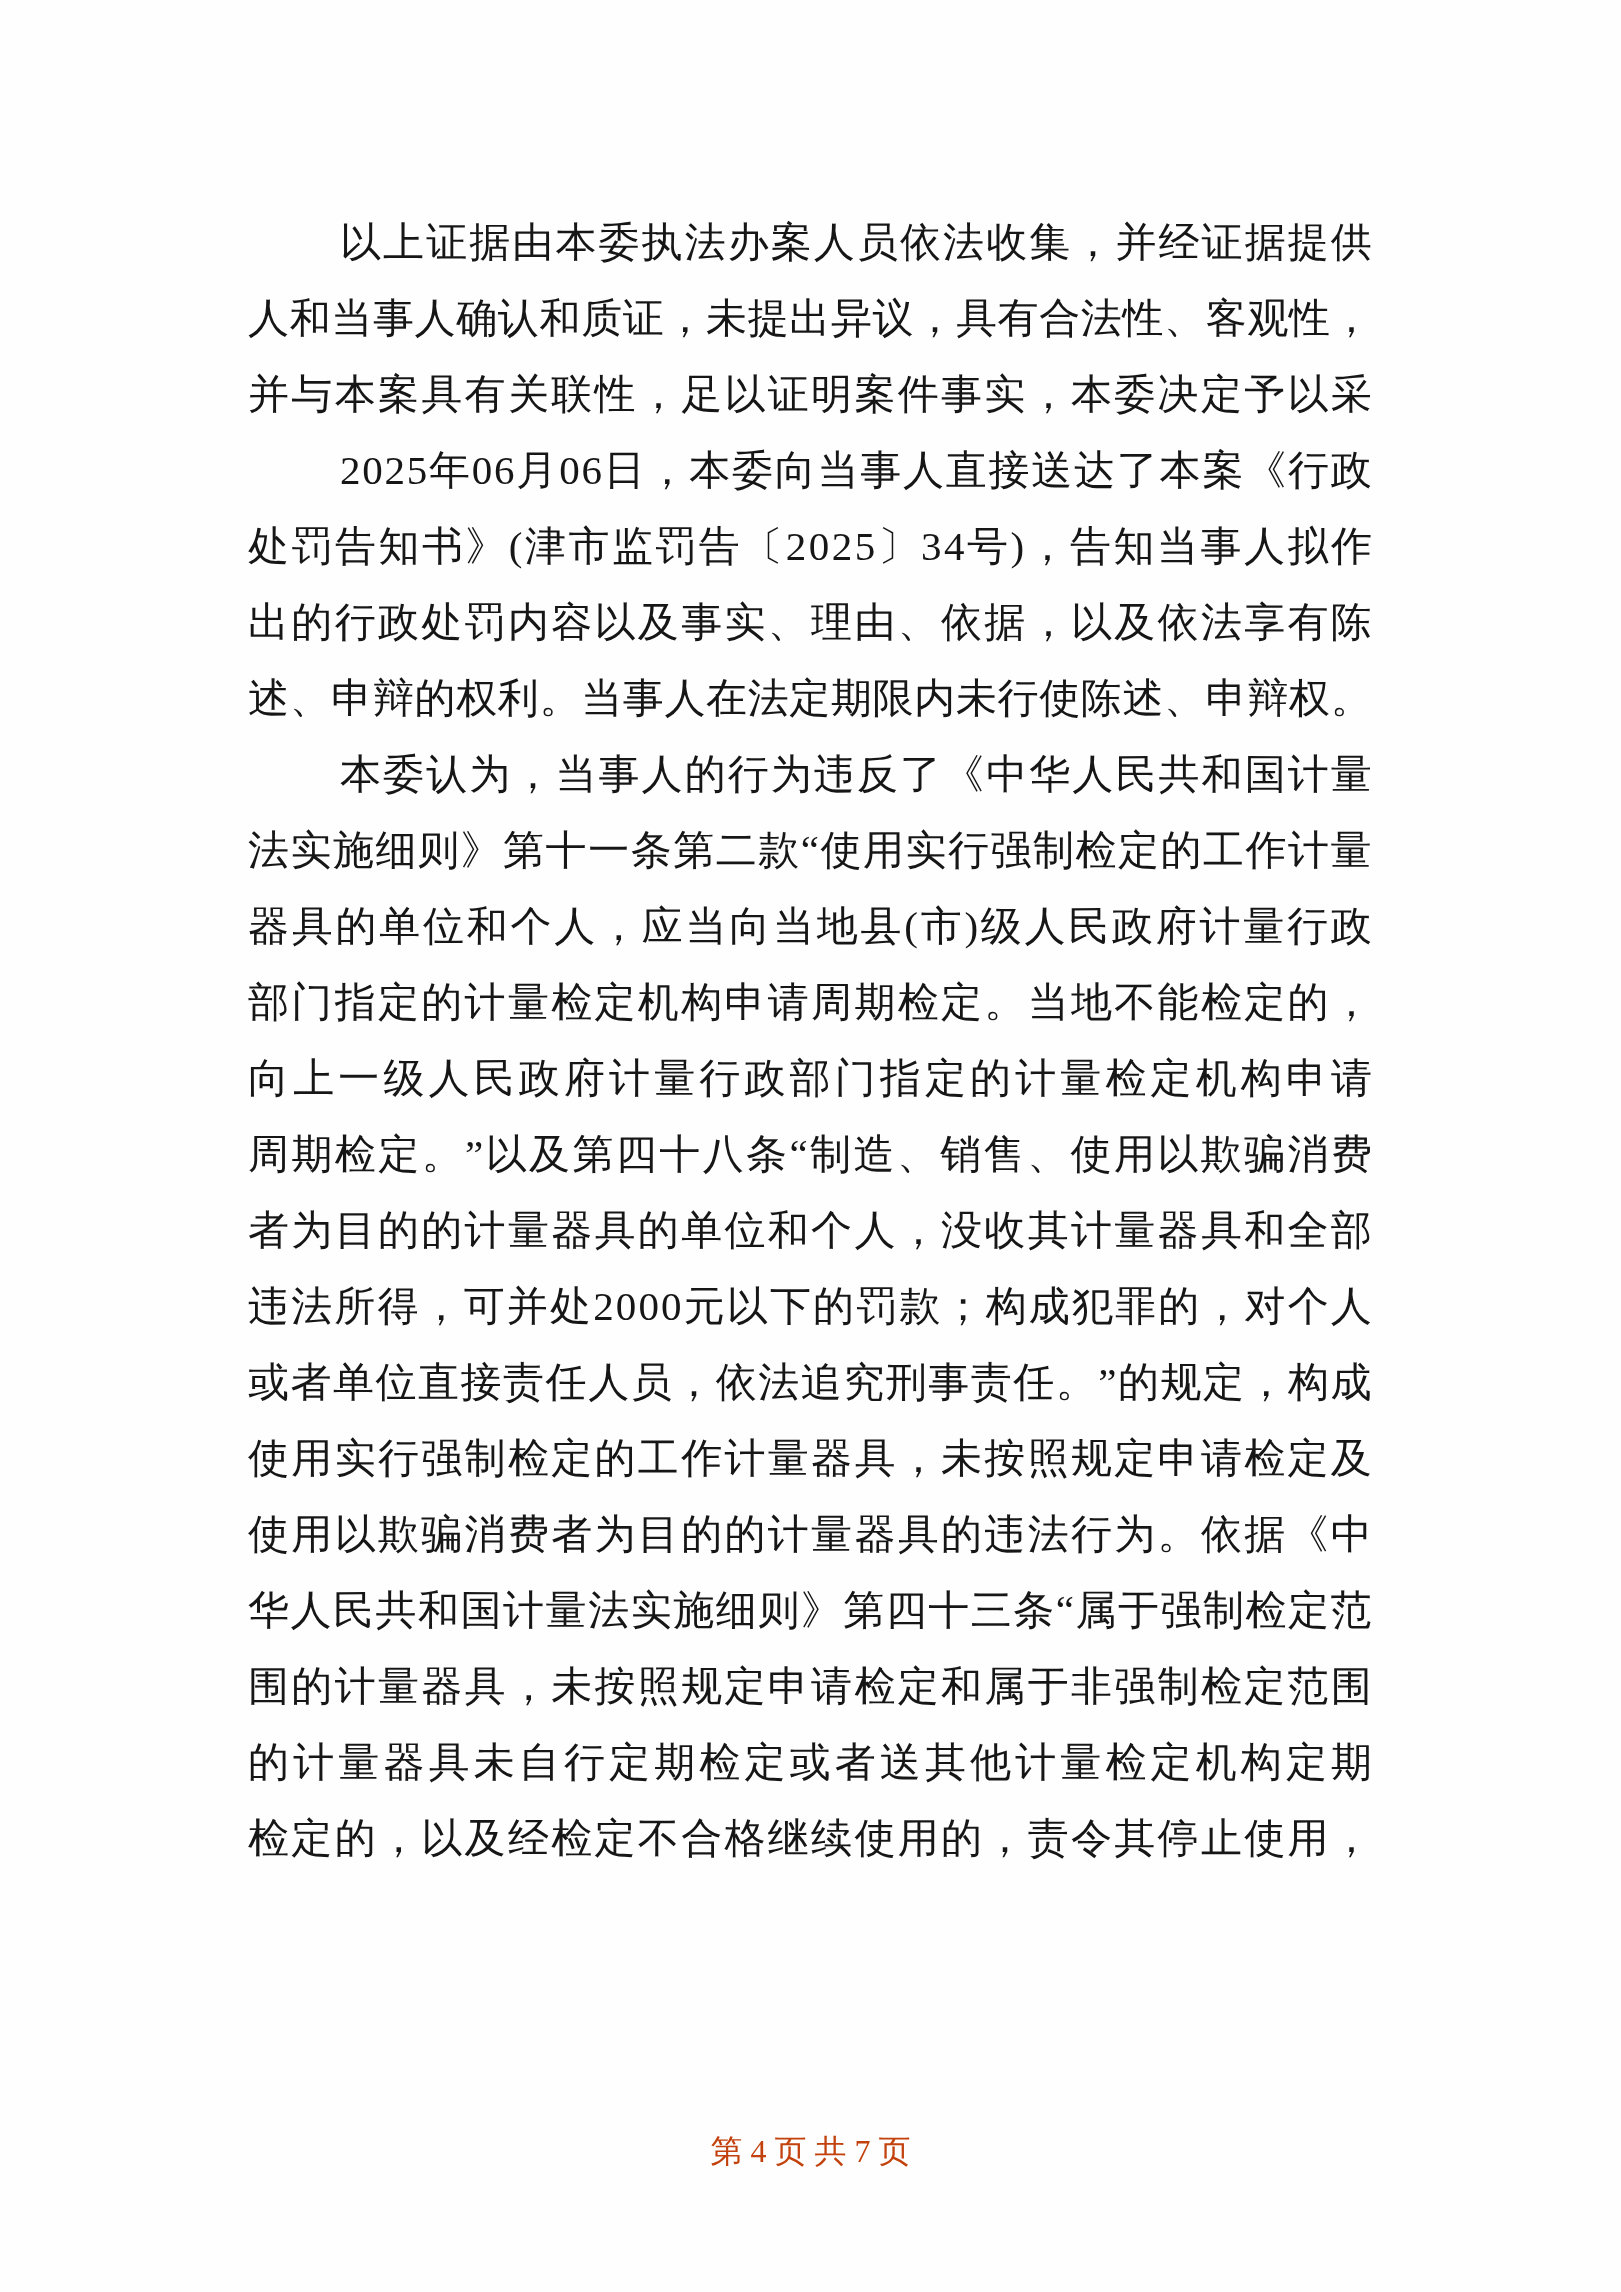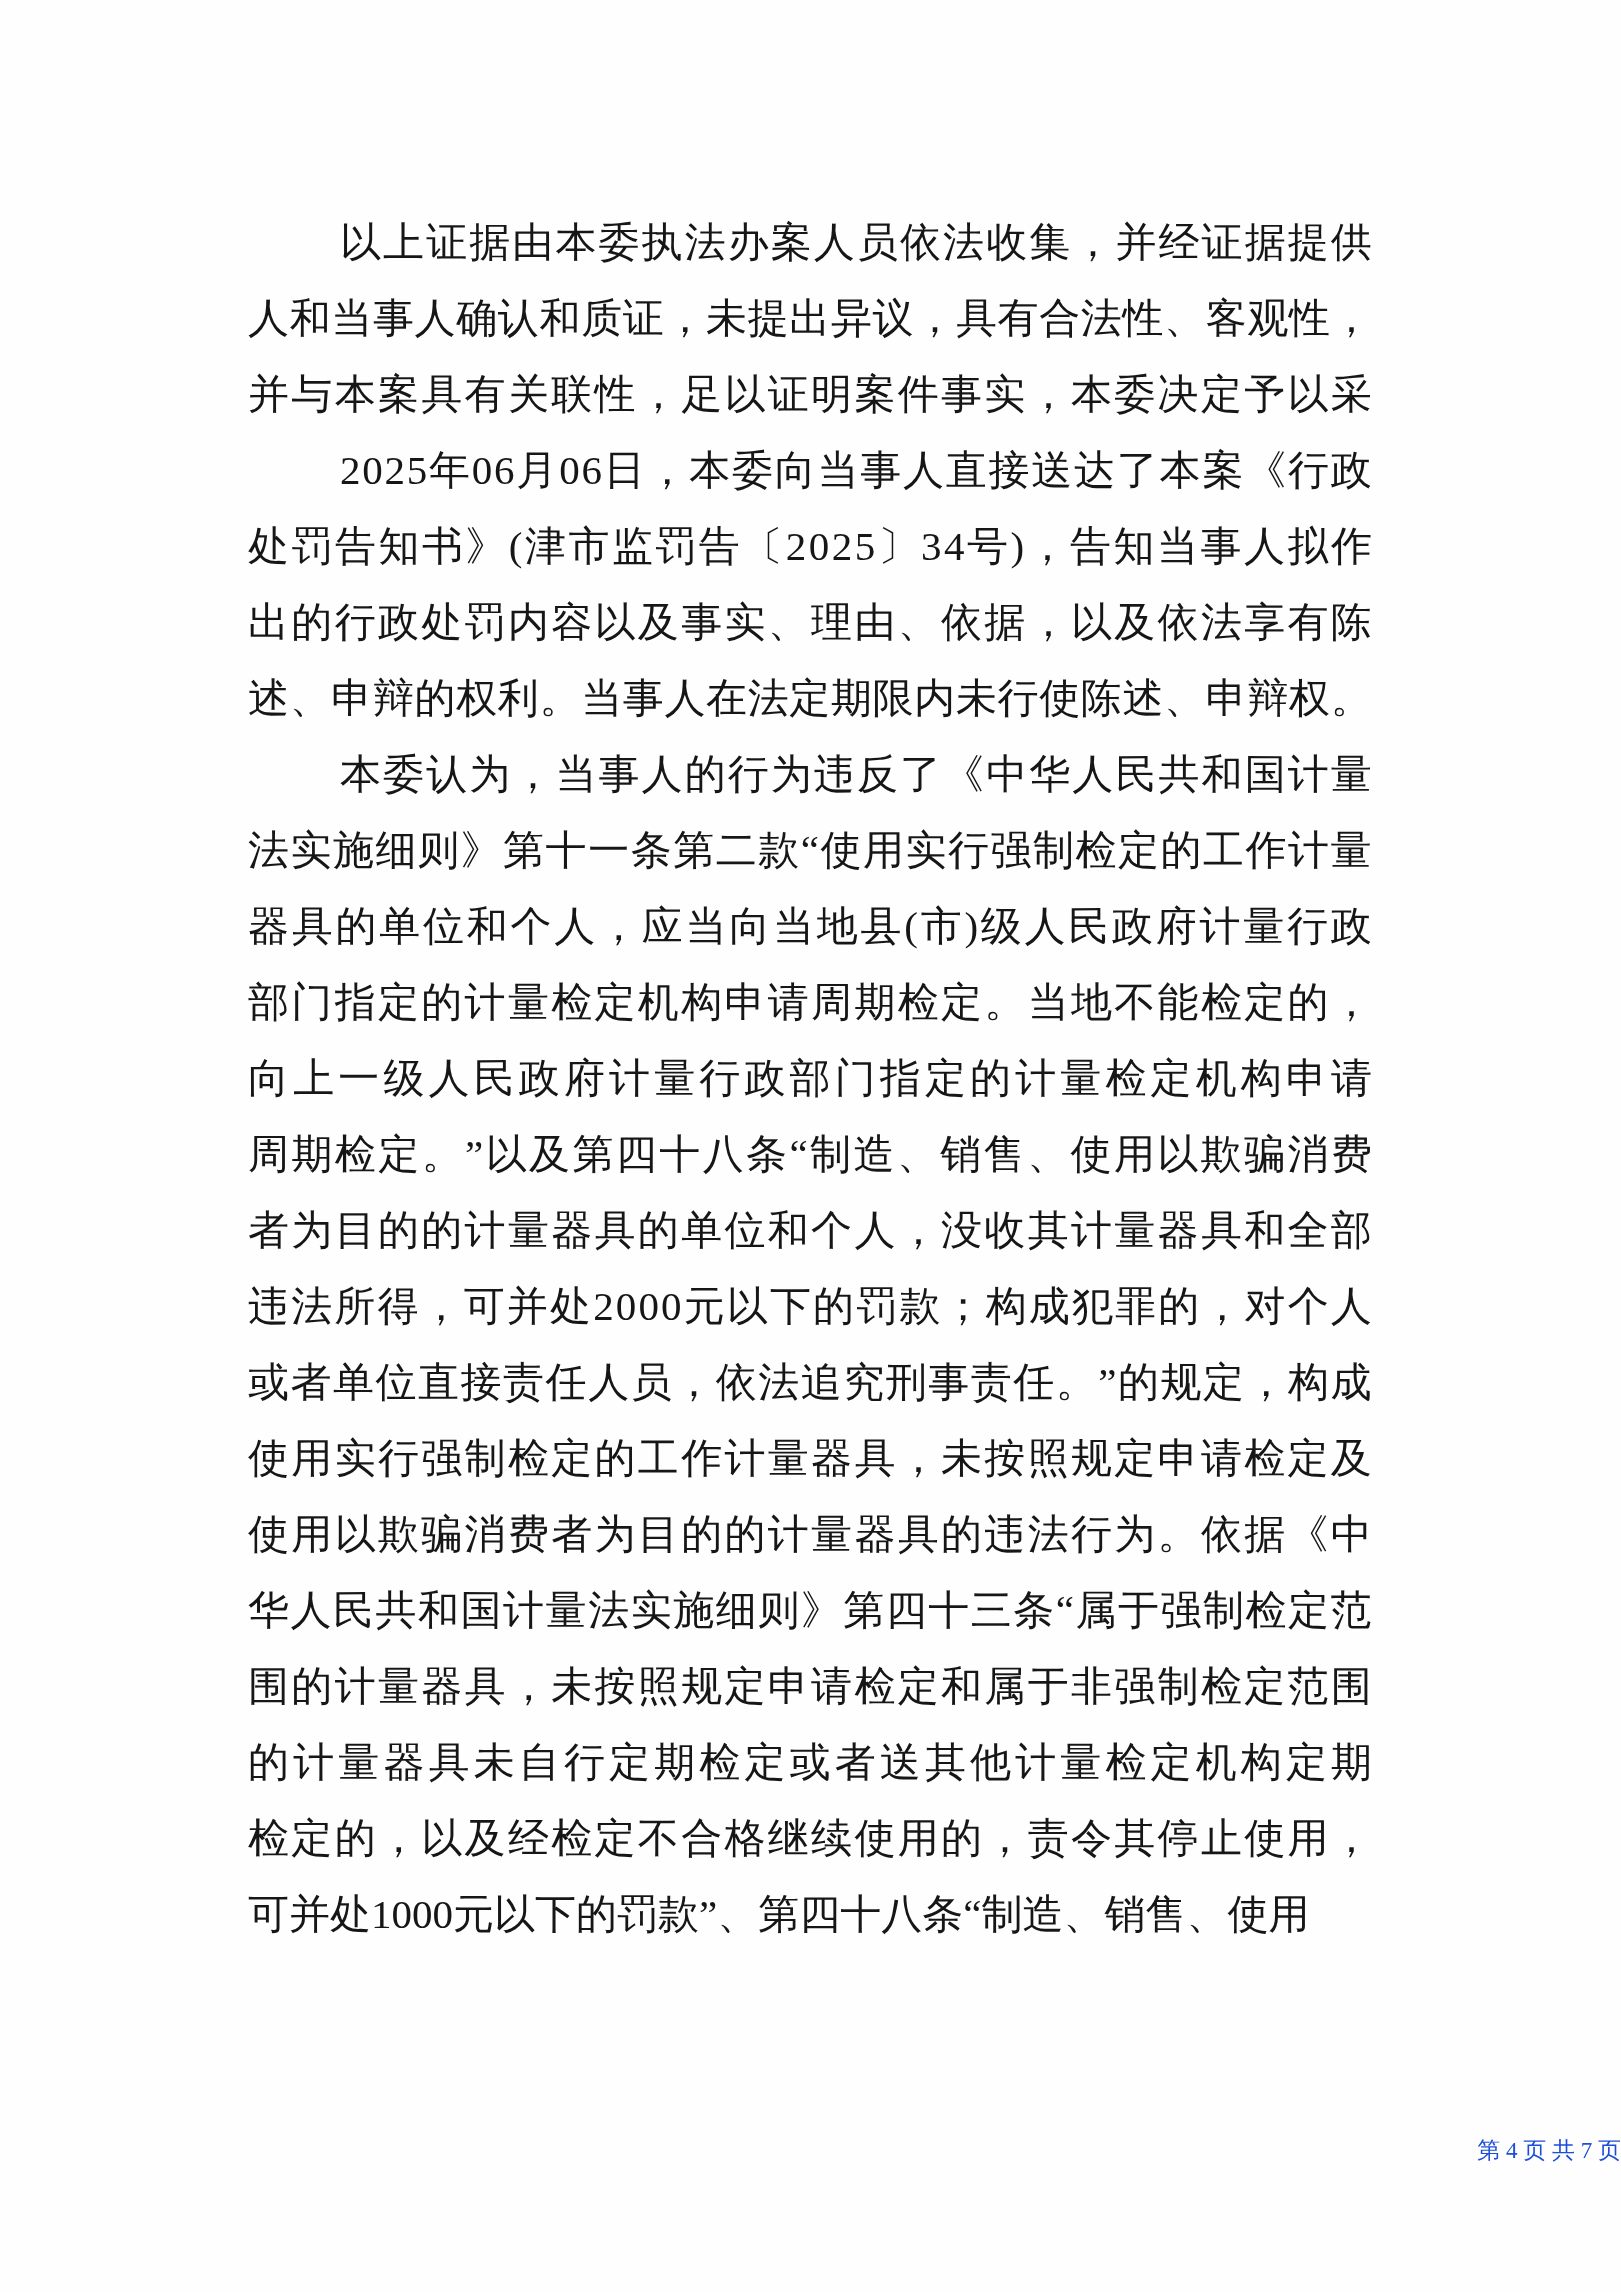--- a/index.html
+++ b/index.html
@@ -41,23 +41,23 @@
   .line.indent {
     padding-left: 92px;
   }
   .footer {
     position: absolute;
     left: 0;
     top: 2113px;
     width: 100%;
     height: 76px;
     line-height: 76px;
-    text-align: right;
-    font-size: 23px;
-    color: #1d4ed8;
+    text-align: center;
+    font-size: 32px;
+    color: #c2410c;
   }
 </style>
 </head>
 <body>
 
 <div class="page">
   <div class="doc-body">
       <div class="line indent justify">
         <span>以</span>
         <span>上</span>
@@ -676,17 +676,16 @@
         <span>，</span>
         <span>责</span>
         <span>令</span>
         <span>其</span>
         <span>停</span>
         <span>止</span>
         <span>使</span>
         <span>用</span>
         <span>，</span>
       </div>
-      <div class="line">可并处1000元以下的罚款”、第四十八条“制造、销售、使用</div>
     </div>
   <div class="footer">第 4 页 共 7 页</div>
 </div>
 
 
 </body></html>

